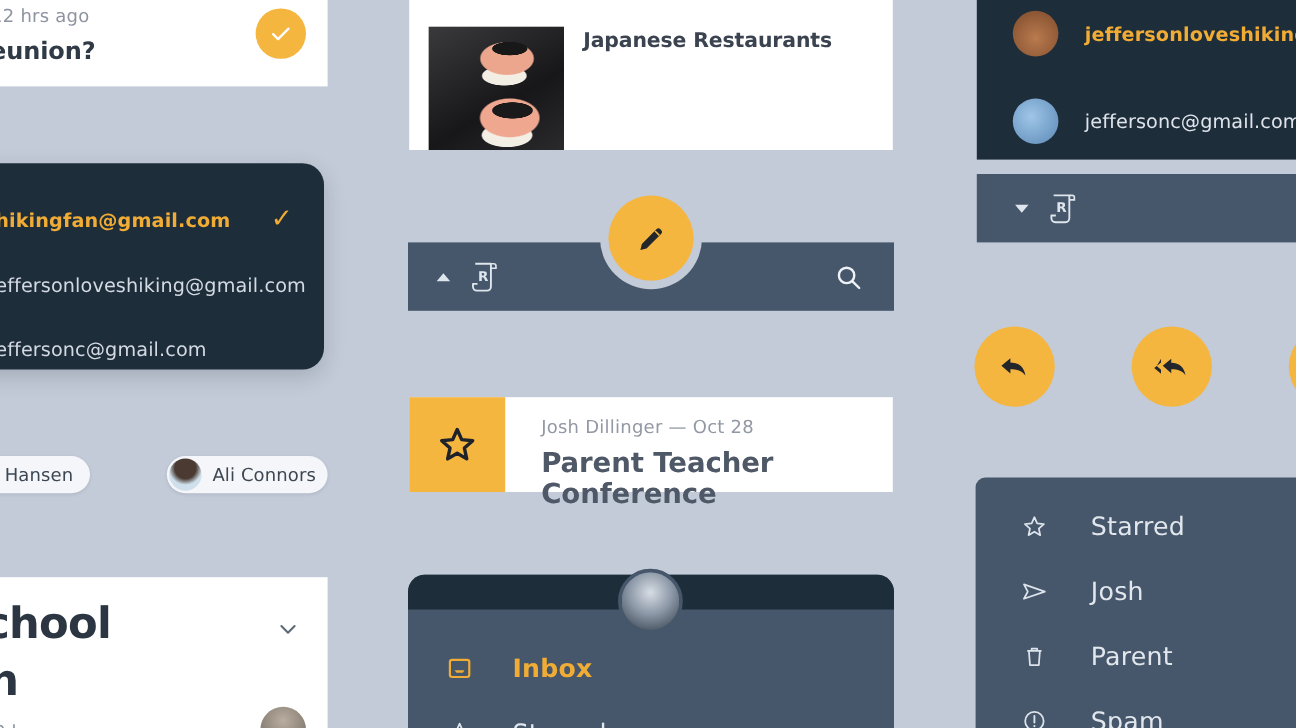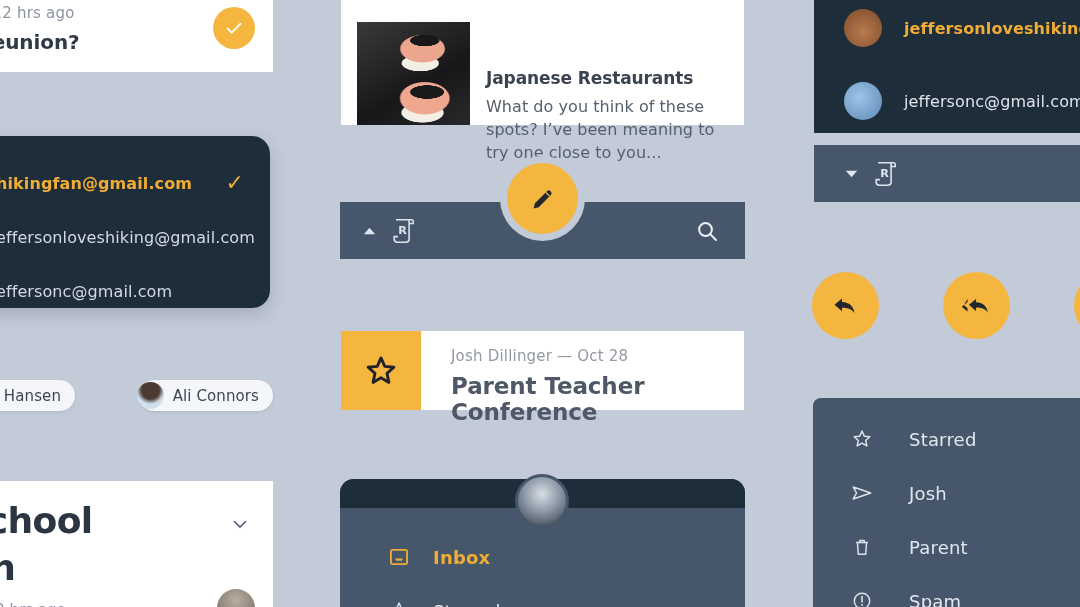--- a/index.html
+++ b/index.html
@@ -45,21 +45,20 @@
   }
   .acct-mail{font-size:16px;color:#d4dae3;letter-spacing:.1px;white-space:nowrap;}
   .acct-mail.sel{color:#f0ac35;font-weight:bold;}
   .acct-check{margin-left:auto;color:#f0ac35;font-size:22px;line-height:1;}
 
   
   .chip{
     position:absolute;height:31px;background:#f4f6f9;border-radius:16px;
     display:flex;align-items:center;box-sizing:border-box;
     box-shadow:0 1px 3px rgba(40,50,65,.12);
-    justify-content:flex-end;
   }
   .chip .chip-label{font-size:15px;color:#3d4754;white-space:nowrap;letter-spacing:.1px;}
   .chip .avatar{width:27px;height:27px;border-radius:50%;flex:none;overflow:hidden;}
 
   
   #card-school{
     left:-54px;top:481px;width:327px;height:140px;background:#fff;
     box-sizing:border-box;padding:16px 20px 0 20px;
   }
   #card-school .big{
@@ -76,21 +75,21 @@
     position:absolute;right:18px;top:108px;width:38px;height:38px;border-radius:50%;overflow:hidden;
   }
 
   
   #card-japanese{
     left:341px;top:-30px;width:403px;height:155px;background:#fff;
     box-sizing:border-box;padding:14px 16px;display:flex;gap:16px;
   }
   #card-japanese .thumb{width:113px;height:103px;flex:none;overflow:hidden;align-self:flex-start;margin-top:38px;}
   #card-japanese .body{flex:1;min-width:0;padding-top:40px;}
-  #card-japanese .title{font-size:17px;font-weight:bold;color:#3a434f;letter-spacing:-.1px;margin-top:44px;}
+  #card-japanese .title{font-size:17px;font-weight:bold;color:#3a434f;letter-spacing:-.1px;}
   #card-japanese .snippet{
     font-size:16px;color:#56606d;line-height:23px;margin-top:7px;letter-spacing:.05px;
   }
 
   #appbar{
     left:340px;top:202px;width:405px;height:57px;background:#46576b;
     display:flex;align-items:center;box-sizing:border-box;padding:0 26px 0 22px;
   }
   #appbar .left{display:flex;align-items:center;gap:14px;}
   #fab-notch{
@@ -112,23 +111,23 @@
   #drawer{
     left:340px;top:479px;width:405px;height:140px;background:#46576b;
     border-radius:14px 14px 0 0;
   }
   #drawer .drawer-head{height:29px;background:#1e2d3a;border-radius:14px 14px 0 0;}
   #drawer-avatar{
     position:absolute;left:175px;top:-5px;width:54px;height:54px;border-radius:50%;
     overflow:hidden;border:3px solid #46576b;box-sizing:border-box;
   }
   .nav-row{
-    display:flex;align-items:center;height:54px;padding-left:48px;box-sizing:border-box;gap:23px;
-  }
-  .nav-row .nav-label{font-size:18px;color:#e2e7ee;letter-spacing:.2px;}
+    display:flex;align-items:center;height:54px;padding-left:32px;box-sizing:border-box;gap:33px;
+  }
+  .nav-row .nav-label{font-size:21px;color:#e2e7ee;letter-spacing:.2px;}
   .nav-row.active .nav-label{color:#f0ac35;font-weight:bold;}
 
   
   #accounts-right{
     left:814px;top:-74px;width:290px;height:207px;background:#1e2d3a;
     border-radius:0 0 0 0;
   }
   .acct-row-r{
     position:absolute;left:0;right:0;height:60px;display:flex;align-items:center;
     padding-left:30px;gap:22px;box-sizing:border-box;
@@ -216,21 +215,20 @@
   <div class="meta2">— 12 hrs ago</div>
   <div class="av2 av-grey"></div>
 </div>
 
 <div class="abs" id="card-japanese">
   <div class="thumb">
       <div class="sushi"></div>
     </div>
   <div class="body">
     <div class="title">Japanese Restaurants</div>
-    <div class="snippet">What do you think of these spots? I’ve been meaning to try one close to you...</div>
   </div>
 </div>
 
 <div class="abs" id="appbar">
   <div class="left">
     <span>
       <svg width="15" height="12" viewBox="0 0 16 12">
         <path d="M8 2.5L14 9.5H2z" fill="#dfe5ec"></path>
       </svg>
     </span>

